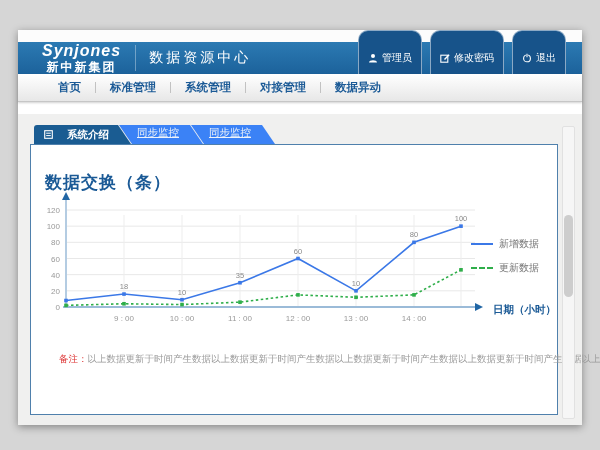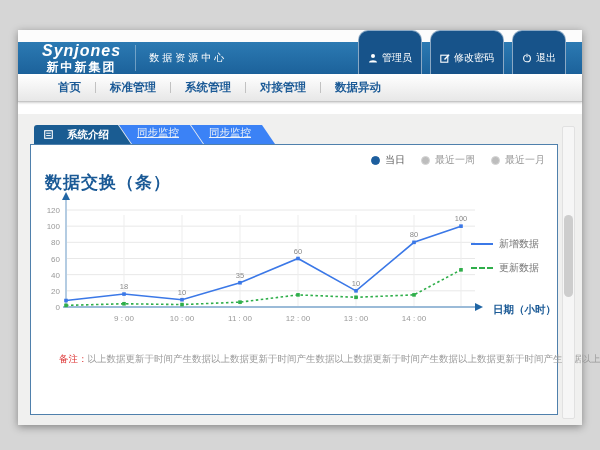--- a/index.html
+++ b/index.html
@@ -8,21 +8,21 @@
   .window{position:absolute;left:18px;top:30px;width:564px;height:395px;background:#fff;
           box-shadow:0 2px 8px rgba(0,0,0,.38);}
   .topstrip{height:12px;background:#fcfcfc;}
   
   .header{position:relative;height:32px;background:linear-gradient(#2c7ab3,#1c629b);
           display:flex;align-items:center;}
   .logo{margin-left:24px;text-align:center;color:#fff;line-height:1;}
   .logo-main{display:block;font-size:16px;font-weight:bold;font-style:italic;letter-spacing:1px;}
   .logo-sub{display:block;font-size:12px;font-weight:bold;letter-spacing:2px;margin-top:2px;}
   .header-divider{width:1px;height:26px;background:rgba(255,255,255,.35);margin:0 13px 0 14px;}
-  .app-title{color:#fff;font-size:10px;letter-spacing:3px;}
+  .app-title{color:#fff;font-size:14px;letter-spacing:3px;}
   .header-actions{margin-left:auto;margin-right:16px;display:flex;gap:8px;}
   .hbtn{display:flex;align-items:center;gap:4px;background:#17538a;
         border:1px solid rgba(255,255,255,.5);border-radius:10px;color:#fff;
         font-size:10px;padding:20px 9px;cursor:pointer;white-space:nowrap;}
   .hbtn svg{display:block;}
   
   .nav{height:27px;background:linear-gradient(#ffffff,#e7e7e7);border-bottom:1px solid #c6c6c6;
        box-shadow:0 1px 2px rgba(0,0,0,.18);display:flex;align-items:center;
        padding-left:26px;position:relative;z-index:2;}
   .nav-item{color:#1b5a96;font-weight:bold;font-size:11.5px;padding:0 14px;cursor:pointer;}
@@ -135,34 +135,20 @@
         </div>
         <div class="tab tab-inactive z2">
           <span>同步监控</span>
         </div>
         <div class="tab tab-inactive z1">
           <span>同步监控</span>
         </div>
       </div>
 
       <div class="panel">
-        <div class="radios">
-          <div class="radio sel">
-            <span class="dot"></span>
-            <span>当日</span>
-          </div>
-          <div class="radio">
-            <span class="dot"></span>
-            <span>最近一周</span>
-          </div>
-          <div class="radio">
-            <span class="dot"></span>
-            <span>最近一月</span>
-          </div>
-        </div>
 
         <div class="ylabel">数据交换（条）</div>
 
         <svg id="chart-svg" width="528" height="152" viewBox="0 0 528 152">
             <line x1="36" y1="100.83333333333333" x2="444" y2="100.83333333333333" stroke="#e8e8e8" stroke-width="1"></line>
             <line x1="36" y1="84.66666666666666" x2="444" y2="84.66666666666666" stroke="#e8e8e8" stroke-width="1"></line>
             <line x1="36" y1="68.5" x2="444" y2="68.5" stroke="#e8e8e8" stroke-width="1"></line>
             <line x1="36" y1="52.33333333333333" x2="444" y2="52.33333333333333" stroke="#e8e8e8" stroke-width="1"></line>
             <line x1="36" y1="36.16666666666667" x2="444" y2="36.16666666666667" stroke="#e8e8e8" stroke-width="1"></line>
             <line x1="36" y1="20" x2="444" y2="20" stroke="#e8e8e8" stroke-width="1"></line>

